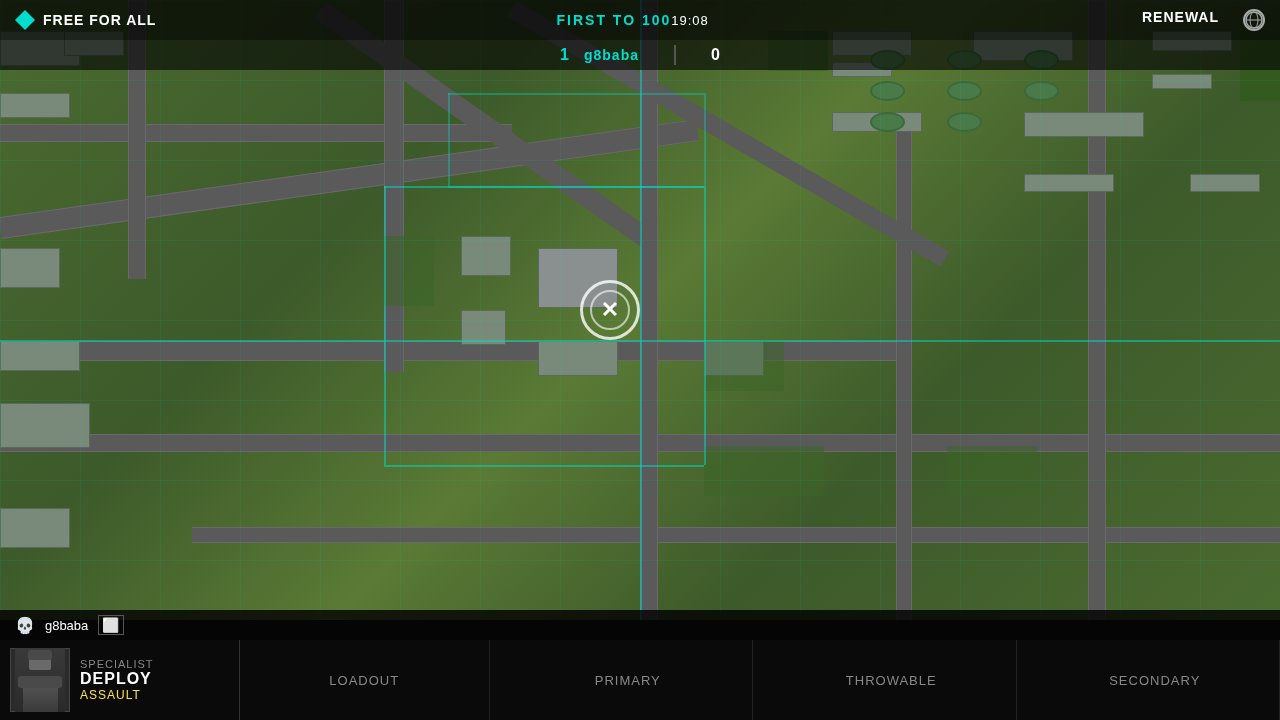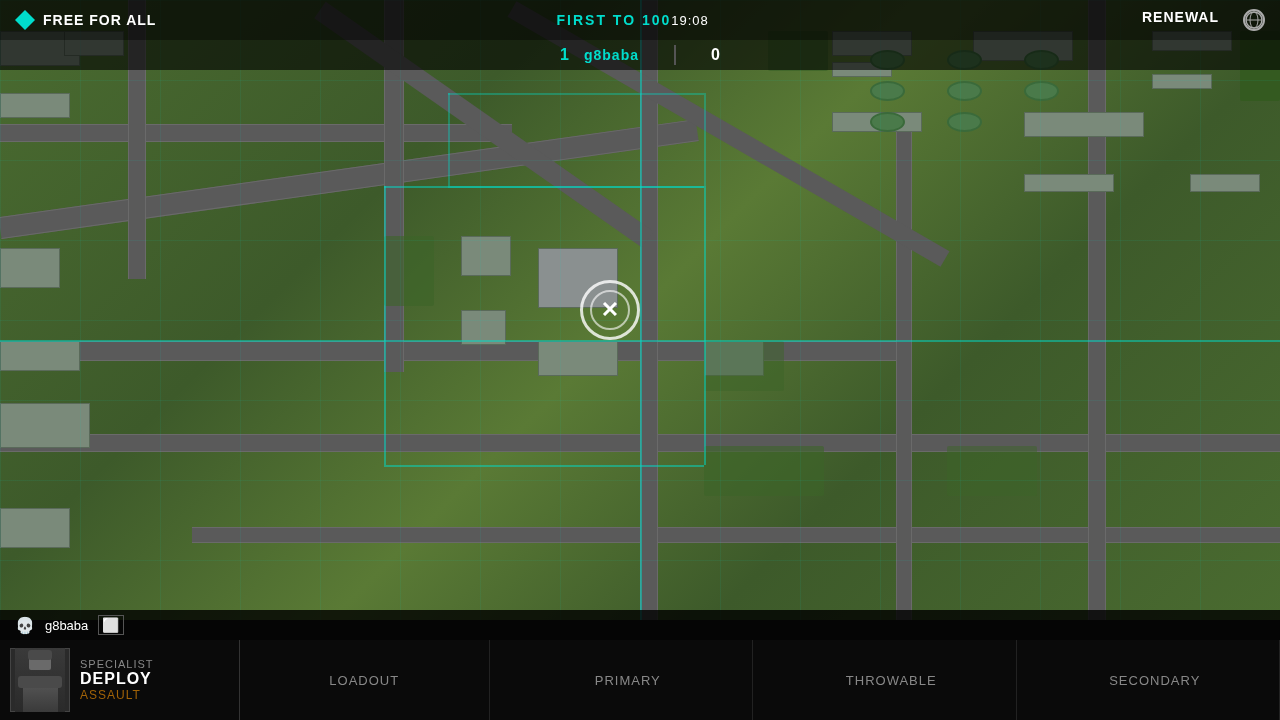--- a/index.html
+++ b/index.html
@@ -325,21 +325,21 @@
     }
 
     .specialist-name {
       color: #ffffff;
       font-size: 16px;
       font-weight: bold;
       letter-spacing: 1px;
     }
 
     .specialist-class {
-      color: #a16207;
+      color: #fde047;
       font-size: 12px;
       text-transform: uppercase;
       letter-spacing: 1px;
     }
 
     
     .nav-tabs {
       display: flex;
       flex: 1;
       gap: 14px;

